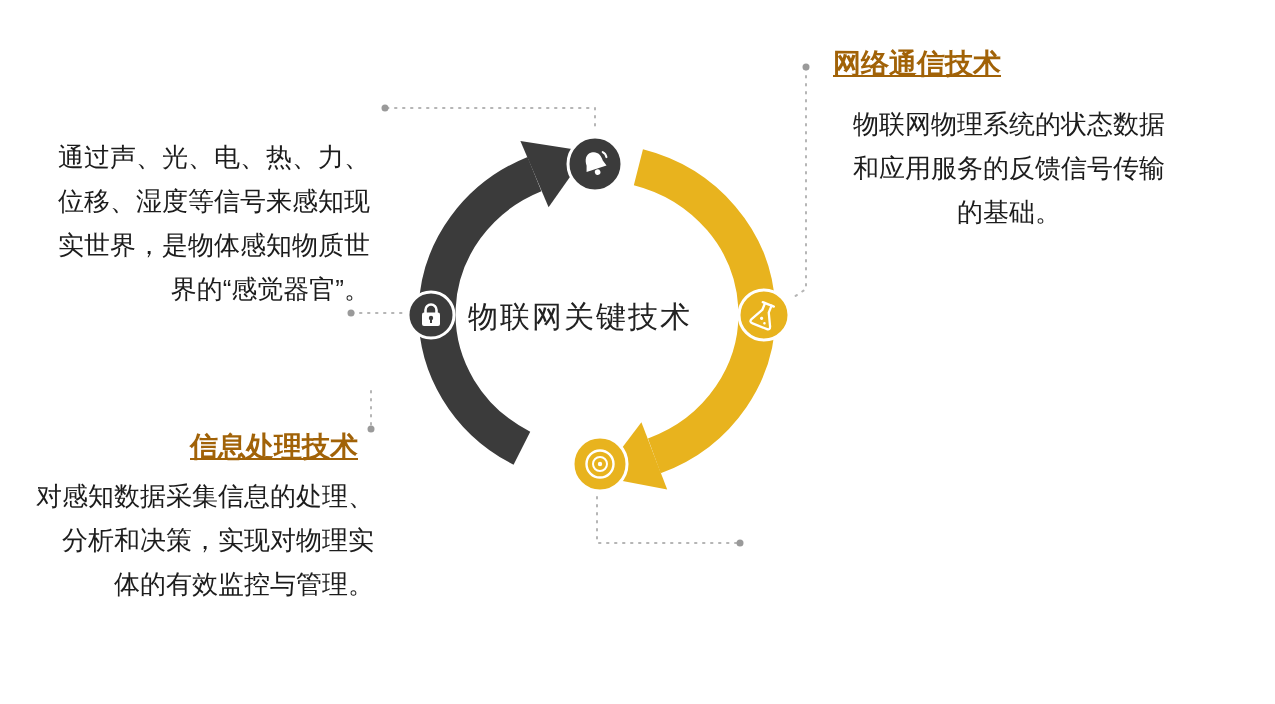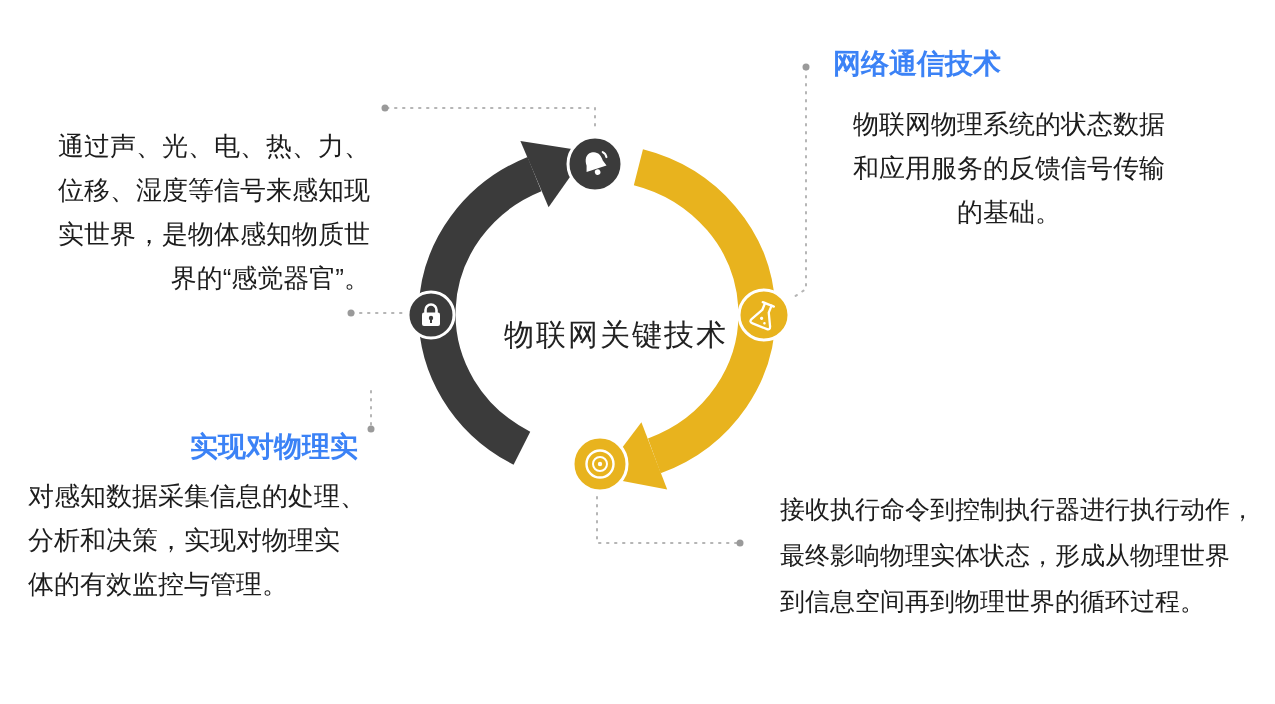--- a/index.html
+++ b/index.html
@@ -17,46 +17,46 @@
   #ring-svg{
     position:absolute;
     left:0; top:0;
     width:1275px;
     height:704px;
   }
   .heading{
     position:absolute;
     font-weight:bold;
     font-size:28px;
-    color:#3b82f6;
+    color:#a16207;
     white-space:nowrap;
+    text-decoration:underline;
   }
   .body-text{
     position:absolute;
     font-size:26px;
     line-height:44px;
     color:#1c1c1c;
     white-space:pre-line;
   }
   #sensor-heading{left:200px; top:84px;}
-  #sensor-body{left:24px; top:124px; width:346px; text-align:right;}
+  #sensor-body{left:24px; top:135px; width:346px; text-align:right;}
   #network-heading{left:833px; top:45px;}
   #network-body{left:833px; top:102px; width:352px; text-align:center;}
   #info-heading{left:190px; top:428px;}
-  #info-body{left:28px; top:474px; width:346px; text-align:left;}
+  #info-body{left:28px; top:474px; width:346px; text-align:right;}
   #auto-heading{left:780px; top:437px;}
   #auto-body{left:780px; top:486px; width:480px; font-size:25px; line-height:46px; text-align:left;}
   #center-title{
     position:absolute;
-    left:468px; top:315px;
+    left:468px; top:297px;
     font-size:30px;
     letter-spacing:2px;
     color:#222222;
     white-space:nowrap;
-    margin-left:36px;
   }
 </style>
 </head>
 <body>
 
 <div id="canvas">
 
   <svg id="ring-svg" viewBox="0 0 1275 704" xmlns="http://www.w3.org/2000/svg">
 
     <g stroke="#b5b5b5" stroke-width="2" fill="none" stroke-dasharray="1.5 6.5" stroke-linecap="round">
@@ -122,22 +122,19 @@
   <div id="sensor-body" class="body-text">通过声、光、电、热、力、
 位移、湿度等信号来感知现
 实世界，是物体感知物质世
 界的“感觉器官”。</div>
 
   <div id="network-heading" class="heading">网络通信技术</div>
   <div id="network-body" class="body-text">物联网物理系统的状态数据
 和应用服务的反馈信号传输
 的基础。</div>
 
-  <div id="info-heading" class="heading">实现对物理实</div>
+  <div id="info-heading" class="heading">信息处理技术</div>
   <div id="info-body" class="body-text">对感知数据采集信息的处理、
 分析和决策，实现对物理实
 体的有效监控与管理。</div>
 
-  <div id="auto-body" class="body-text">接收执行命令到控制执行器进行执行动作，
-最终影响物理实体状态，形成从物理世界
-到信息空间再到物理世界的循环过程。</div>
 
 </div>
 
 </body></html>

